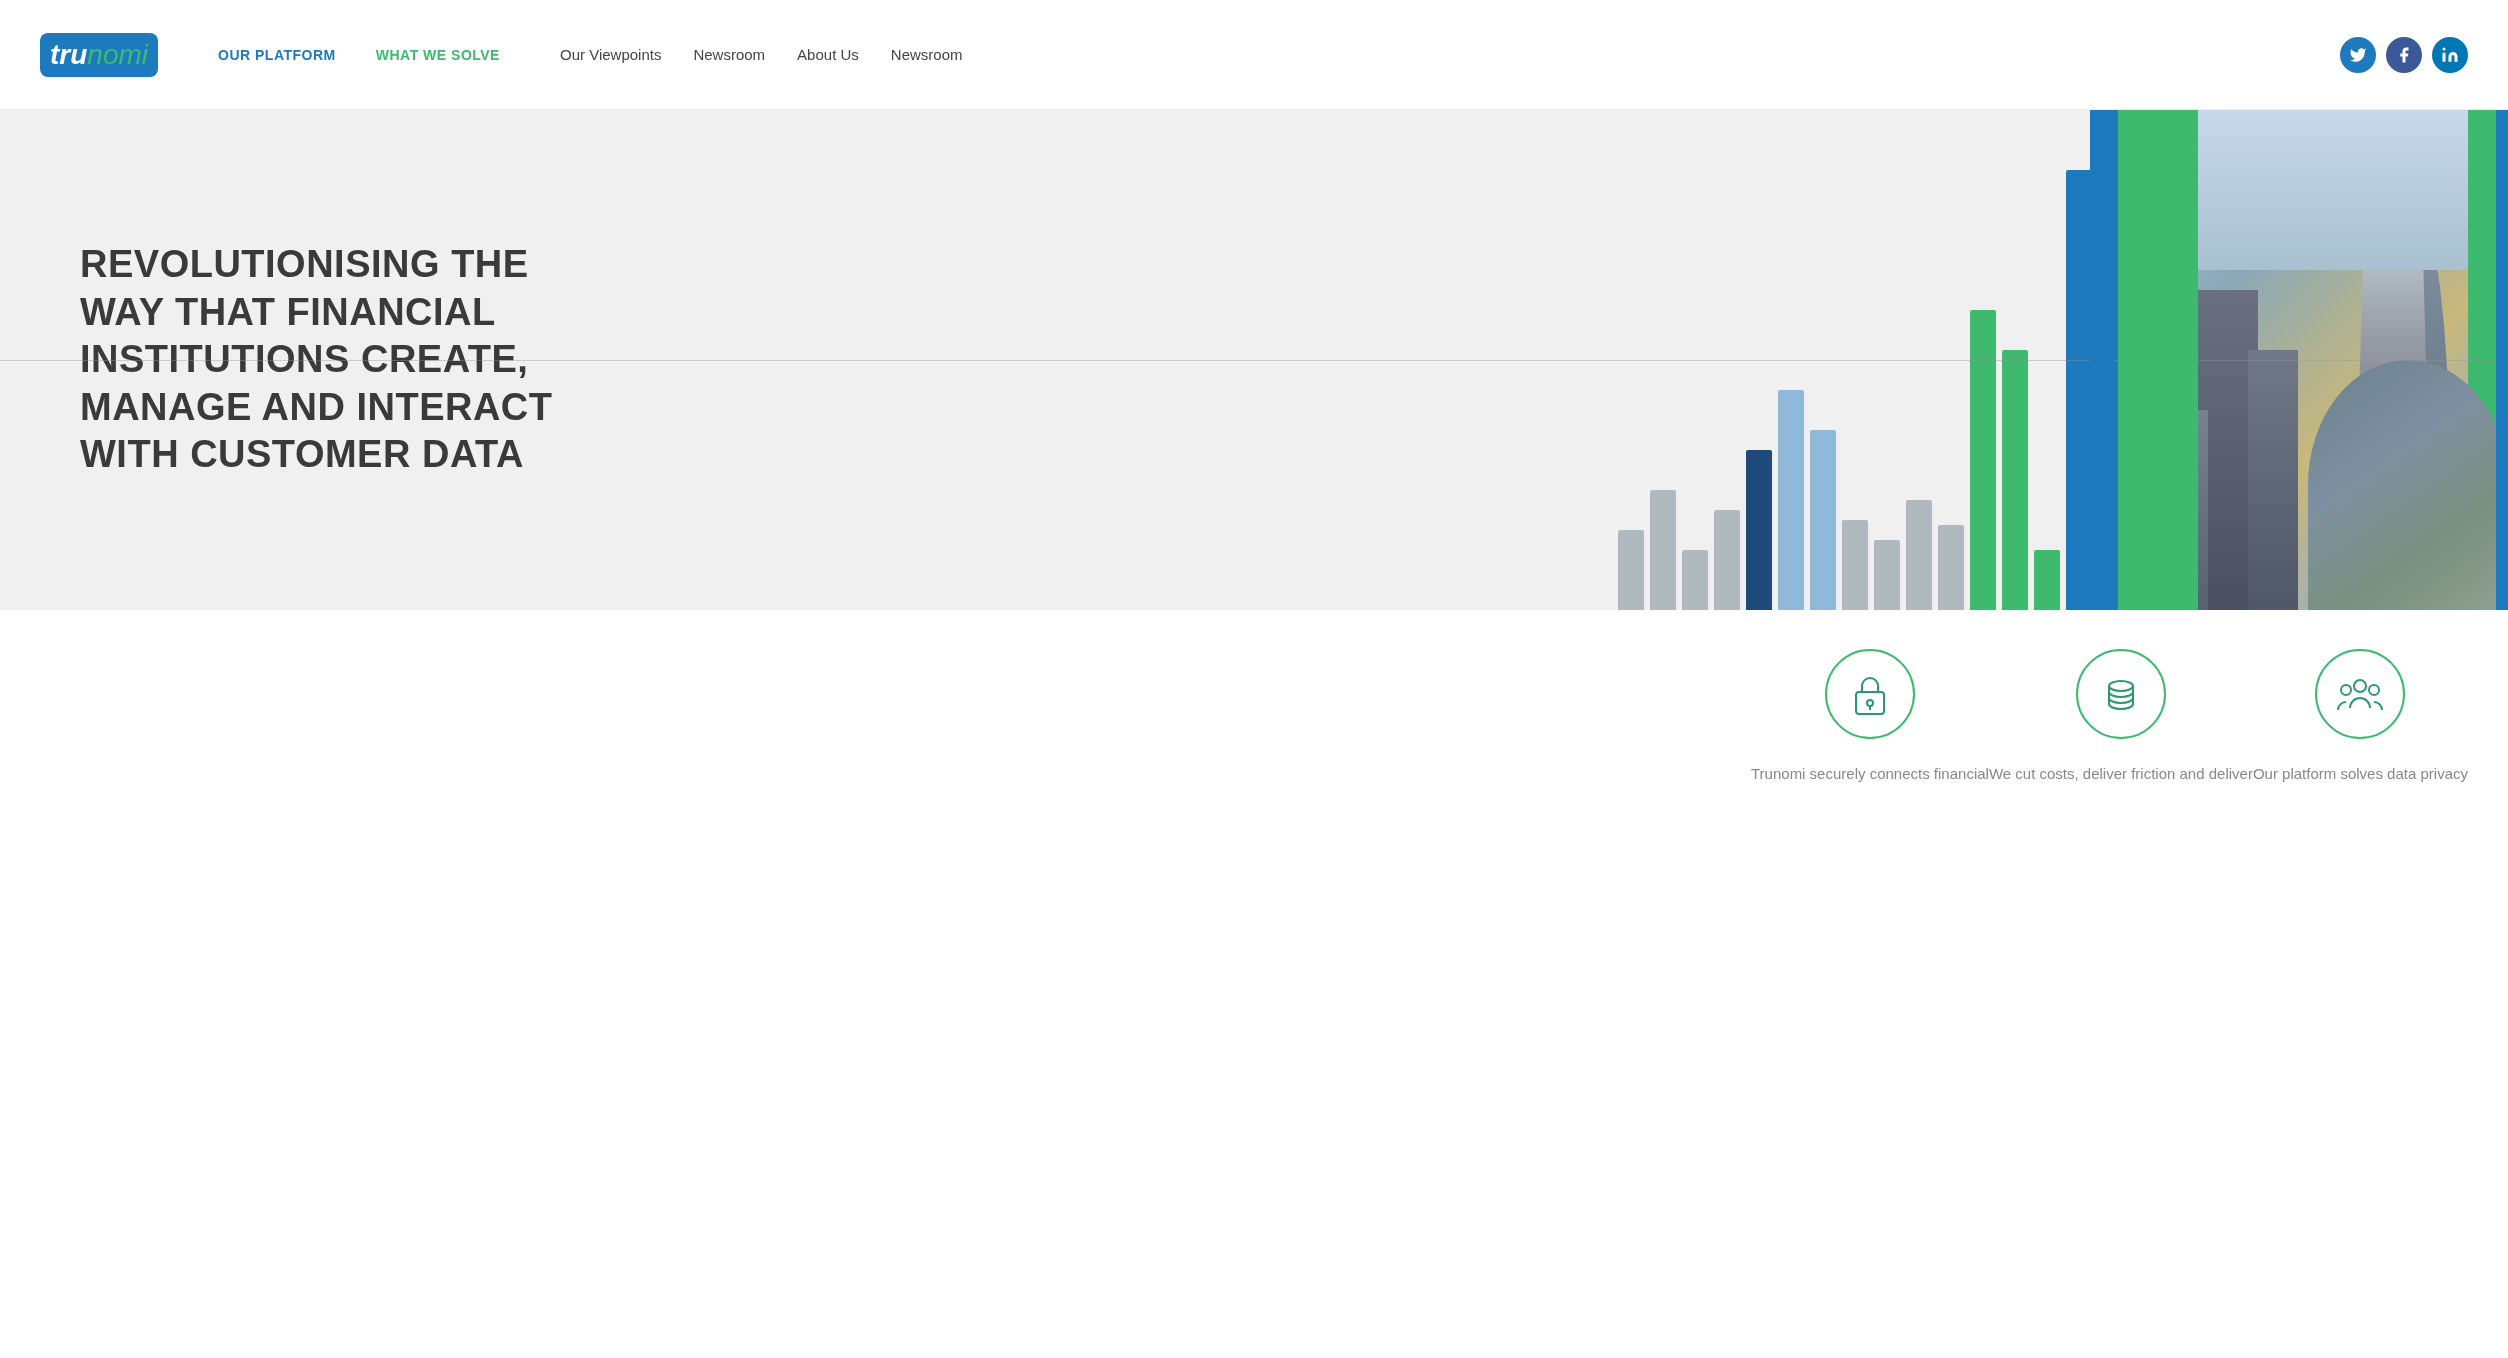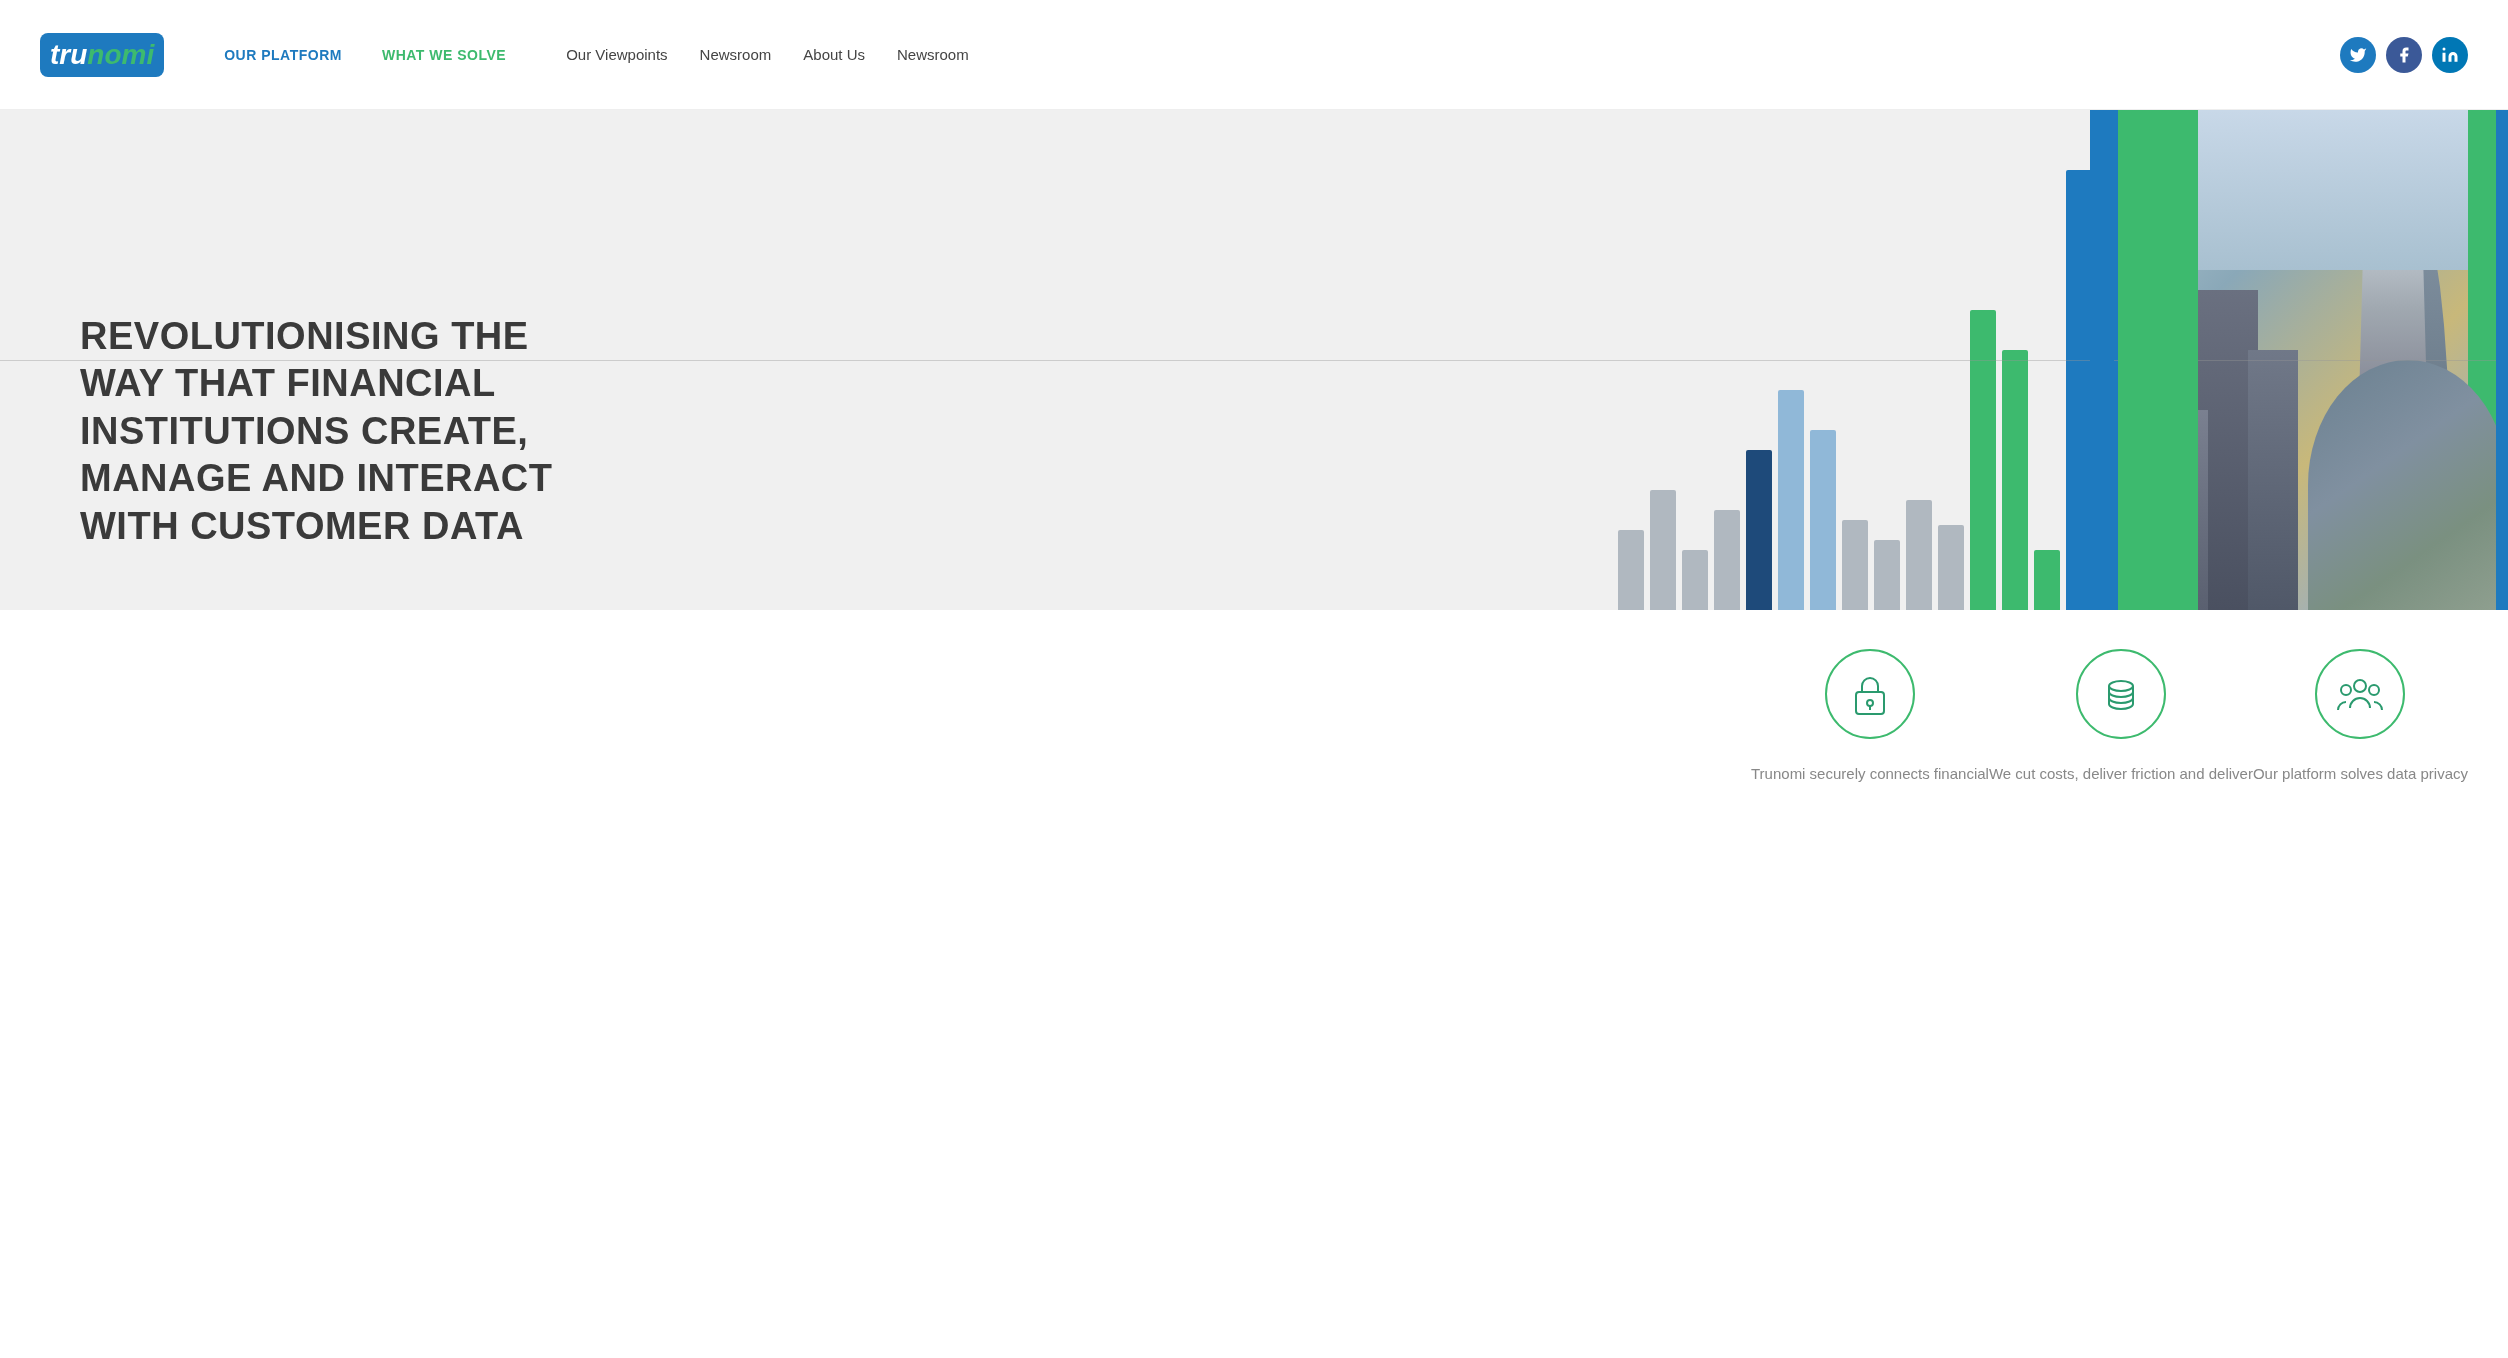--- a/index.html
+++ b/index.html
@@ -30,21 +30,21 @@
       align-items: center;
     }
     .logo-tru {
       font-size: 28px;
       font-weight: 900;
       color: #fff;
       font-style: italic;
     }
     .logo-nomi {
       font-size: 28px;
-      font-weight: 700;
+      font-weight: 400;
       color: #3dba6e;
       font-style: italic;
     }
     .nav-primary {
       display: flex;
       align-items: center;
       gap: 40px;
       margin-right: 40px;
     }
     .nav-primary a {
@@ -91,21 +91,21 @@
     .social-icon.facebook { background: #3b5998; }
     .social-icon.linkedin { background: #0077b5; }
 
     
     .hero {
       position: relative;
       background: #f0f0f0;
       height: 500px;
       overflow: hidden;
       display: flex;
-      align-items: flex-end;
+      align-items: center;
     }
     .hero-text {
       position: relative;
       z-index: 2;
       padding: 60px 80px;
       max-width: 700px;
     }
     .hero-text h1 {
       font-size: 38px;
       font-weight: 700;

